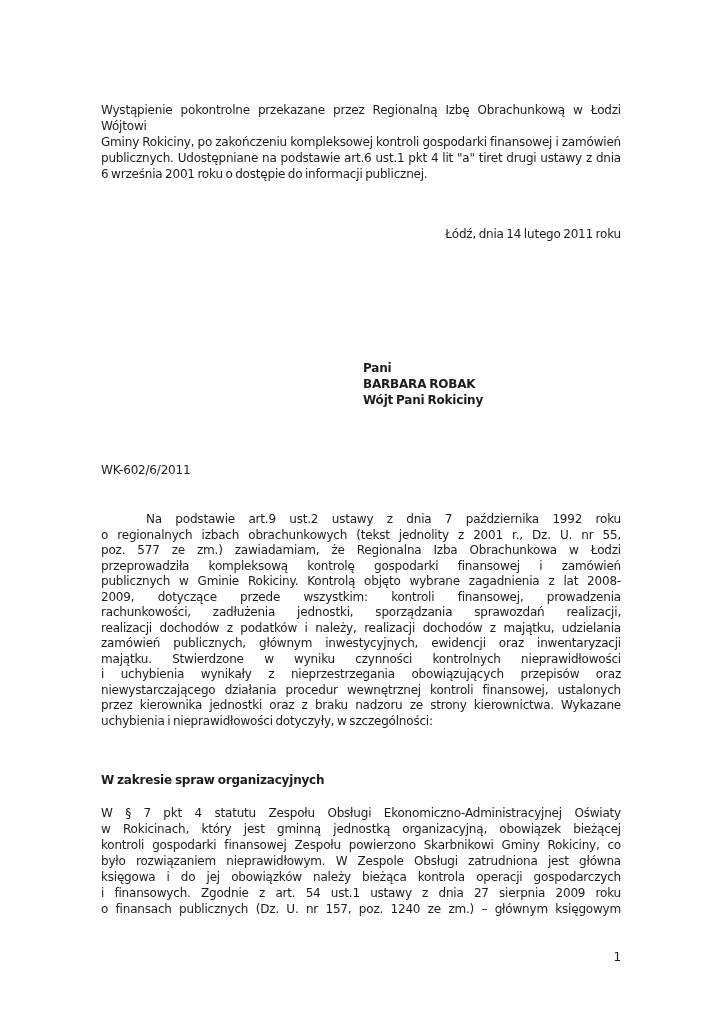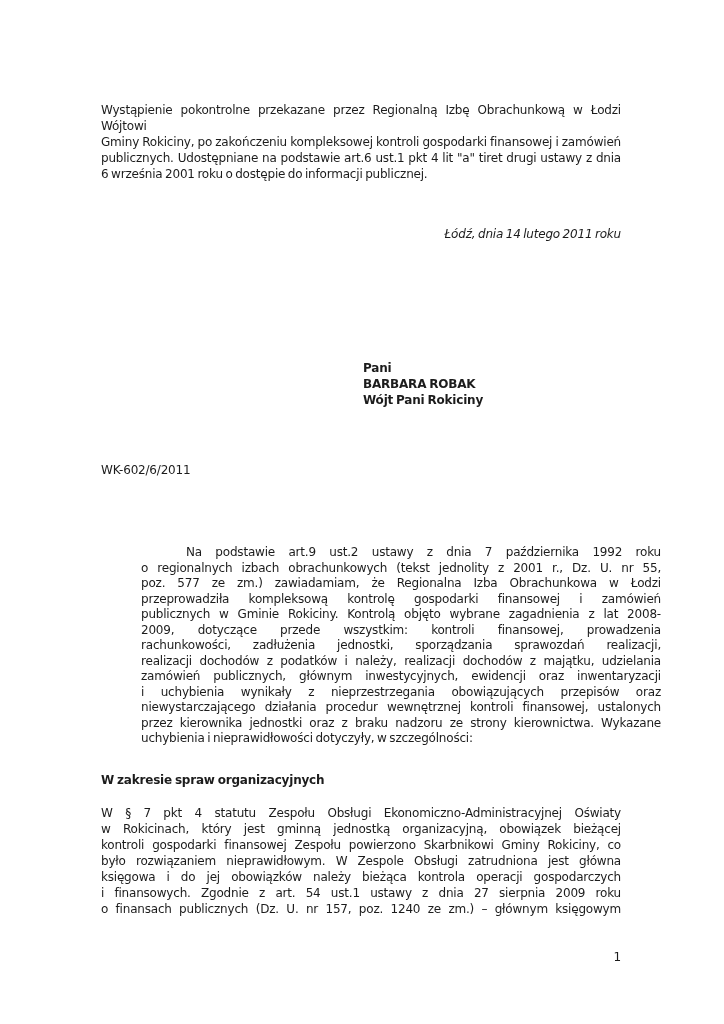--- a/index.html
+++ b/index.html
@@ -32,24 +32,24 @@
   .para-endleft .tline-last {
     text-align-last: left;
   }
   .para-justall .tline-last {
     text-align-last: justify;
   }
   .indent-first .tline:first-child {
     text-indent: 45px;
   }
   .intro-para   { top: 103px; line-height: 15.9px; }
-  .date-line    { top: 226px; text-align: right; line-height: 16px; font-style: italic; }
+  .date-line    { top: 226px; text-align: right; line-height: 16px; }
   .addressee    { left: 363px; top: 360px; width: 258px; line-height: 16.1px; font-weight: bold; }
   .ref-number   { top: 462px; line-height: 16px; }
-  .main-para    { top: 545px; line-height: 15.5px; margin-left: 40px; }
+  .main-para    { top: 512px; line-height: 15.5px; }
   .section-head { top: 772px; font-weight: bold; line-height: 16px; }
   .section-para { top: 805px; line-height: 16px; }
   .page-number  { top: 949px; text-align: right; line-height: 16px; }
 </style>
 </head>
 <body>
 
 <div class="page" style="color: rgb(28, 28, 28); background: rgb(255, 255, 255);">
 
   <div class="block intro-para para-endleft">
@@ -72,20 +72,21 @@
   <div class="block main-para para-endleft indent-first">
       <div class="tline">Na podstawie art.9 ust.2 ustawy z dnia 7 października 1992 roku</div>
       <div class="tline">o regionalnych izbach obrachunkowych (tekst jednolity z 2001 r., Dz. U. nr 55,</div>
       <div class="tline">poz. 577 ze zm.) zawiadamiam, że Regionalna Izba Obrachunkowa w Łodzi</div>
       <div class="tline">przeprowadziła kompleksową kontrolę gospodarki finansowej i zamówień</div>
       <div class="tline">publicznych w Gminie Rokiciny. Kontrolą objęto wybrane zagadnienia z lat 2008-</div>
       <div class="tline">2009, dotyczące przede wszystkim: kontroli finansowej, prowadzenia</div>
       <div class="tline">rachunkowości, zadłużenia jednostki, sporządzania sprawozdań realizacji,</div>
       <div class="tline">realizacji dochodów z podatków i należy, realizacji dochodów z majątku, udzielania</div>
       <div class="tline">zamówień publicznych, głównym inwestycyjnych, ewidencji oraz inwentaryzacji</div>
+      <div class="tline">majątku. Stwierdzone w wyniku czynności kontrolnych nieprawidłowości</div>
       <div class="tline">i uchybienia wynikały z nieprzestrzegania obowiązujących przepisów oraz</div>
       <div class="tline">niewystarczającego działania procedur wewnętrznej kontroli finansowej, ustalonych</div>
       <div class="tline">przez kierownika jednostki oraz z braku nadzoru ze strony kierownictwa. Wykazane</div>
       <div class="tline tline-last">uchybienia i nieprawidłowości dotyczyły, w szczególności:</div>
     </div>
 
   <div class="block section-head">W zakresie spraw organizacyjnych</div>
 
   <div class="block section-para para-justall">
       <div class="tline">W § 7 pkt 4 statutu Zespołu Obsługi Ekonomiczno-Administracyjnej Oświaty</div>

